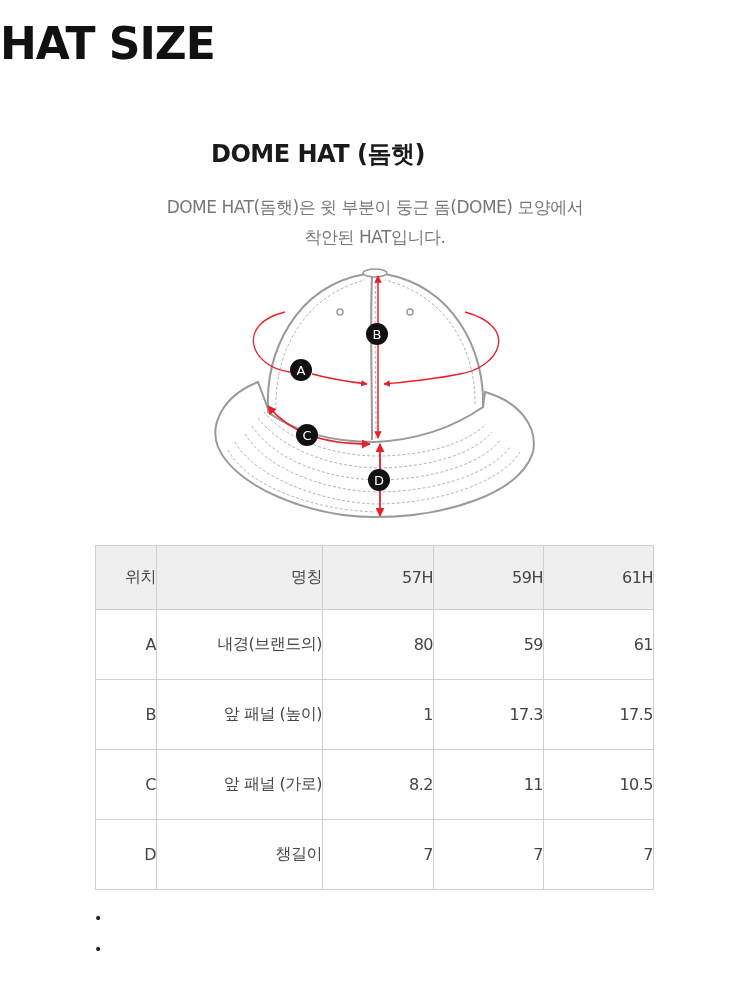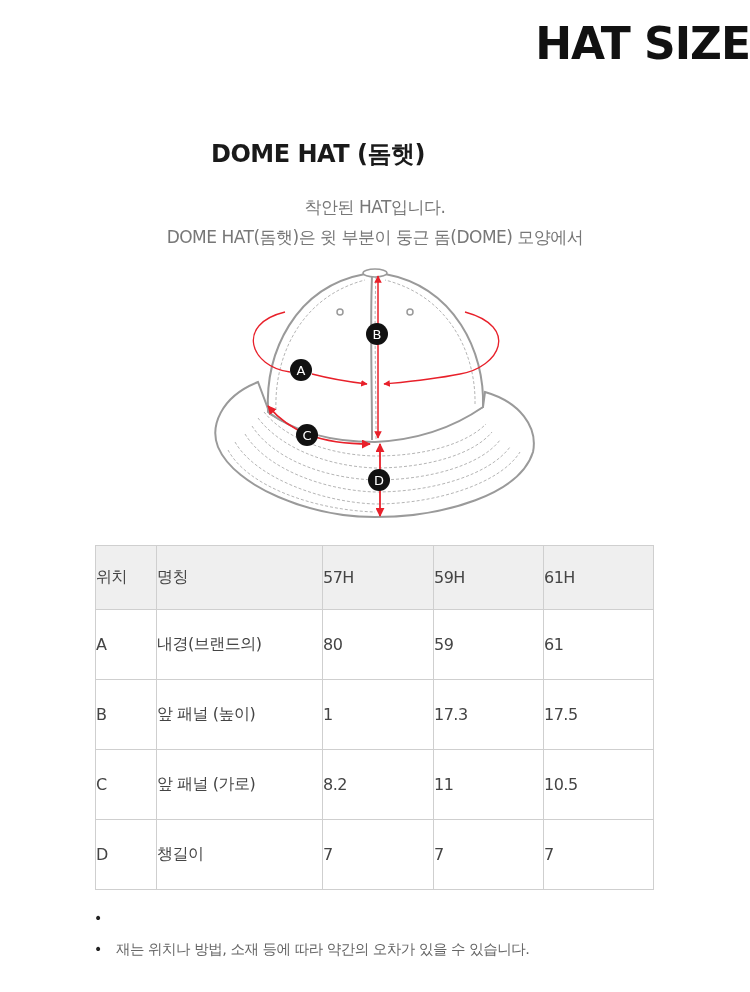--- a/index.html
+++ b/index.html
@@ -1,41 +1,41 @@
 <!DOCTYPE html>
 <html><head>
 <meta charset="utf-8">
 <style>
   * { box-sizing: border-box; margin: 0; padding: 0; }
   html, body { width: 750px; height: 992px; background: #ffffff; overflow: hidden; }
   body { position: relative; font-family: "DejaVu Sans", "Liberation Sans", sans-serif; color: #333; }
 
   .title {
-    position: absolute; left: 0; top: 18px; width: 750px; text-align: right;
+    position: absolute; left: 0; top: 18px; width: 750px; text-align: left;
     font-family: "DejaVu Sans", sans-serif; font-weight: bold; font-size: 44px;
     letter-spacing: -1px; color: #111;
   }
   .subtitle {
     position: absolute; left: 0; top: 138px; width: 636px; text-align: center;
     font-size: 24px; color: #1a1a1a; letter-spacing: -0.5px;
   }
   .desc {
     position: absolute; left: 0; top: 192px; width: 750px; text-align: center;
     font-size: 17px; line-height: 30px; color: #777; letter-spacing: -0.5px;
   }
 
   .diagram { position: absolute; left: 200px; top: 262px; width: 350px; height: 268px; }
 
   table.size-table {
     position: absolute; left: 95px; top: 545px; width: 558px;
     border-collapse: collapse; table-layout: fixed;
     font-size: 16px; color: #444;
   }
   table.size-table td, table.size-table th {
-    border: 1px solid #cfcfcf; text-align: left; font-weight: normal;
+    border: 1px solid #cfcfcf; text-align: right; font-weight: normal;
     letter-spacing: -0.5px;
     margin-top: 16px;
   }
   table.size-table thead th { background: #efefef; height: 64px; color: #444; }
   table.size-table tbody td { height: 70px; }
   table.size-table col.c0 { width: 61px; }
   table.size-table col.c1 { width: 166px; }
   table.size-table col.c2 { width: 111px; }
   table.size-table col.c3 { width: 110px; }
   table.size-table col.c4 { width: 110px; }
@@ -43,22 +43,22 @@
   .notes { position: absolute; left: 94px; top: 906px; list-style: none; }
   .notes li { position: relative; padding-left: 22px; font-size: 14.5px; color: #666; height: 31px; line-height: 24px; letter-spacing: -0.5px; }
   .notes li .bullet { position: absolute; left: 0; top: 0; color: #222; font-size: 14px; }
 </style>
 </head>
 <body>
 
 <h1 class="title">HAT SIZE</h1>
 <h2 class="subtitle">DOME HAT (돔햇)</h2>
 <div class="desc">
+  <div>DOME HAT(돔햇)은 윗 부분이 둥근 돔(DOME) 모양에서</div>
   <div>착안된 HAT입니다.</div>
-  <div>DOME HAT(돔햇)은 윗 부분이 둥근 돔(DOME) 모양에서</div>
 </div>
 
 <div class="diagram">
   <svg width="350" height="268" viewBox="0 0 350 268" xmlns="http://www.w3.org/2000/svg">
     <defs>
       <marker id="arr" viewBox="0 0 10 10" refX="9" refY="5" markerWidth="5" markerHeight="5" orient="auto-start-reverse">
         <path d="M0,0 L10,5 L0,10 z" fill="#e8202a"></path>
       </marker>
     </defs>
 
@@ -163,15 +163,14 @@
     </tr>
   </tbody>
 </table>
 
 <ul class="notes">
   <li>
     <span class="bullet">•</span>
   </li>
   <li>
     <span class="bullet">•</span>
-    <span>재는 위치나 방법, 소재 등에 따라 약간의 오차가 있을 수 있습니다.</span>
   </li>
 </ul>
 
 </body></html>

